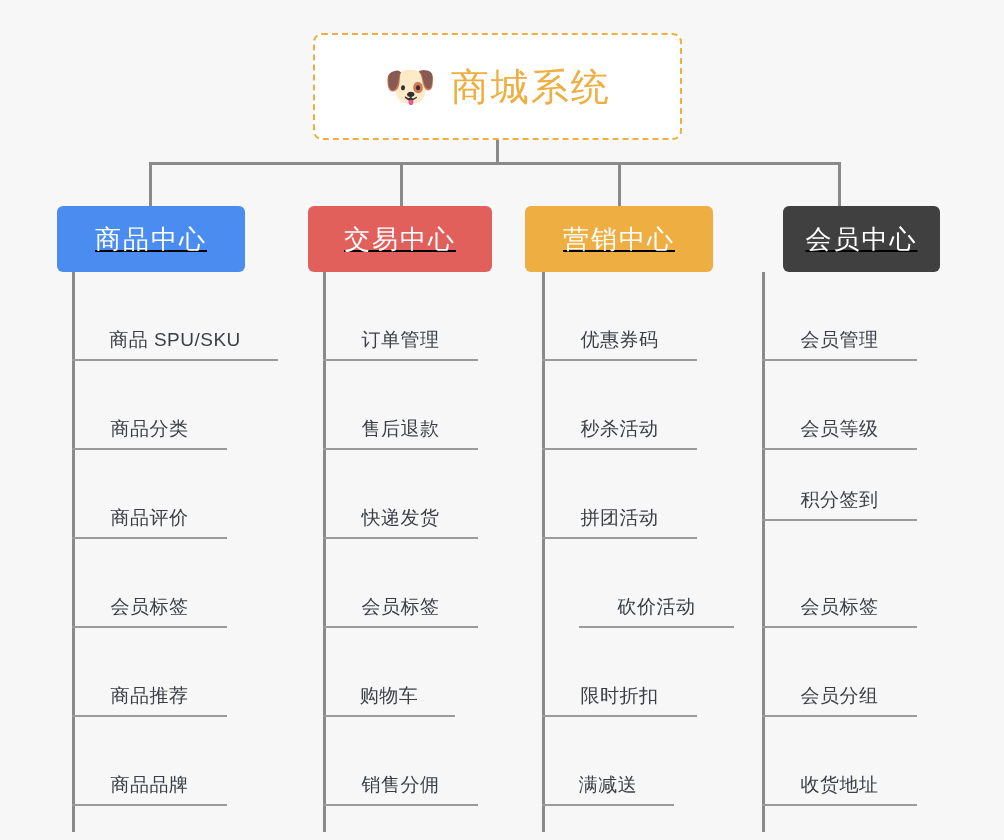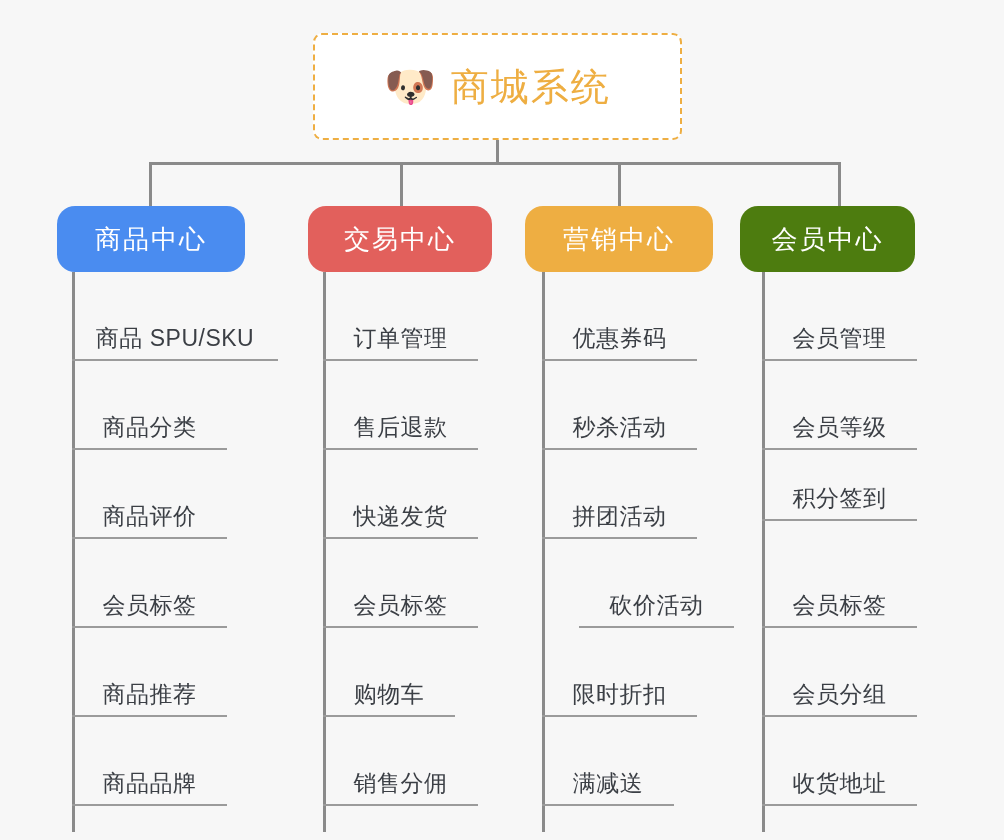--- a/index.html
+++ b/index.html
@@ -52,24 +52,25 @@
     background: #8a8a8a;
   }
   .v-line { width: 3px; }
   .h-line { height: 3px; }
 
   
   .cat-header {
     position: absolute;
     top: 206px;
     height: 66px;
-    border-radius: 18px;
+    border-radius: 6px;
     display: flex;
     align-items: center;
     justify-content: center;
+    text-decoration: underline;
   }
   .cat-header-label {
     color: #ffffff;
     font-size: 26px;
     letter-spacing: 2px;
     line-height: 1;
   }
 
   
   .leaf-column {
@@ -87,21 +88,21 @@
     position: absolute;
     left: 0;
     height: 89px;
     display: flex;
     align-items: flex-end;
     justify-content: center;
     border-bottom: 2px solid #9b9b9b;
     padding-bottom: 8px;
   }
   .leaf-label {
-    font-size: 23px;
+    font-size: 19px;
     color: #3b3f45;
     line-height: 1.15;
     white-space: nowrap;
     letter-spacing: 0.5px;
   }
 </style>
 </head>
 <body>
 
 <div id="chart">
@@ -121,21 +122,21 @@
 
   <div class="cat-header" style="left: 57px; width: 188px; background: rgb(74, 140, 240);">
     <span class="cat-header-label">商品中心</span>
   </div>
   <div class="cat-header" style="left: 308px; width: 184px; background: rgb(226, 96, 92);">
     <span class="cat-header-label">交易中心</span>
   </div>
   <div class="cat-header" style="left: 525px; width: 188px; background: rgb(238, 174, 66);">
     <span class="cat-header-label">营销中心</span>
   </div>
-  <div class="cat-header" style="left: 740px; width: 175px; background: #4d7c0f;">
+  <div class="cat-header" style="left: 783px; width: 157px; background: #404040;">
     <span class="cat-header-label">会员中心</span>
   </div>
 
   <div class="leaf-column" style="left:72px; width:210px;">
     <div class="leaf-spine" style="height:560px;"></div>
     <div class="leaf-item" style="top:0px;   width:206px;">
       <span class="leaf-label">商品 SPU/SKU</span>
       </div>
     <div class="leaf-item" style="top:89px;  width:155px;">
       <span class="leaf-label">商品分类</span>

